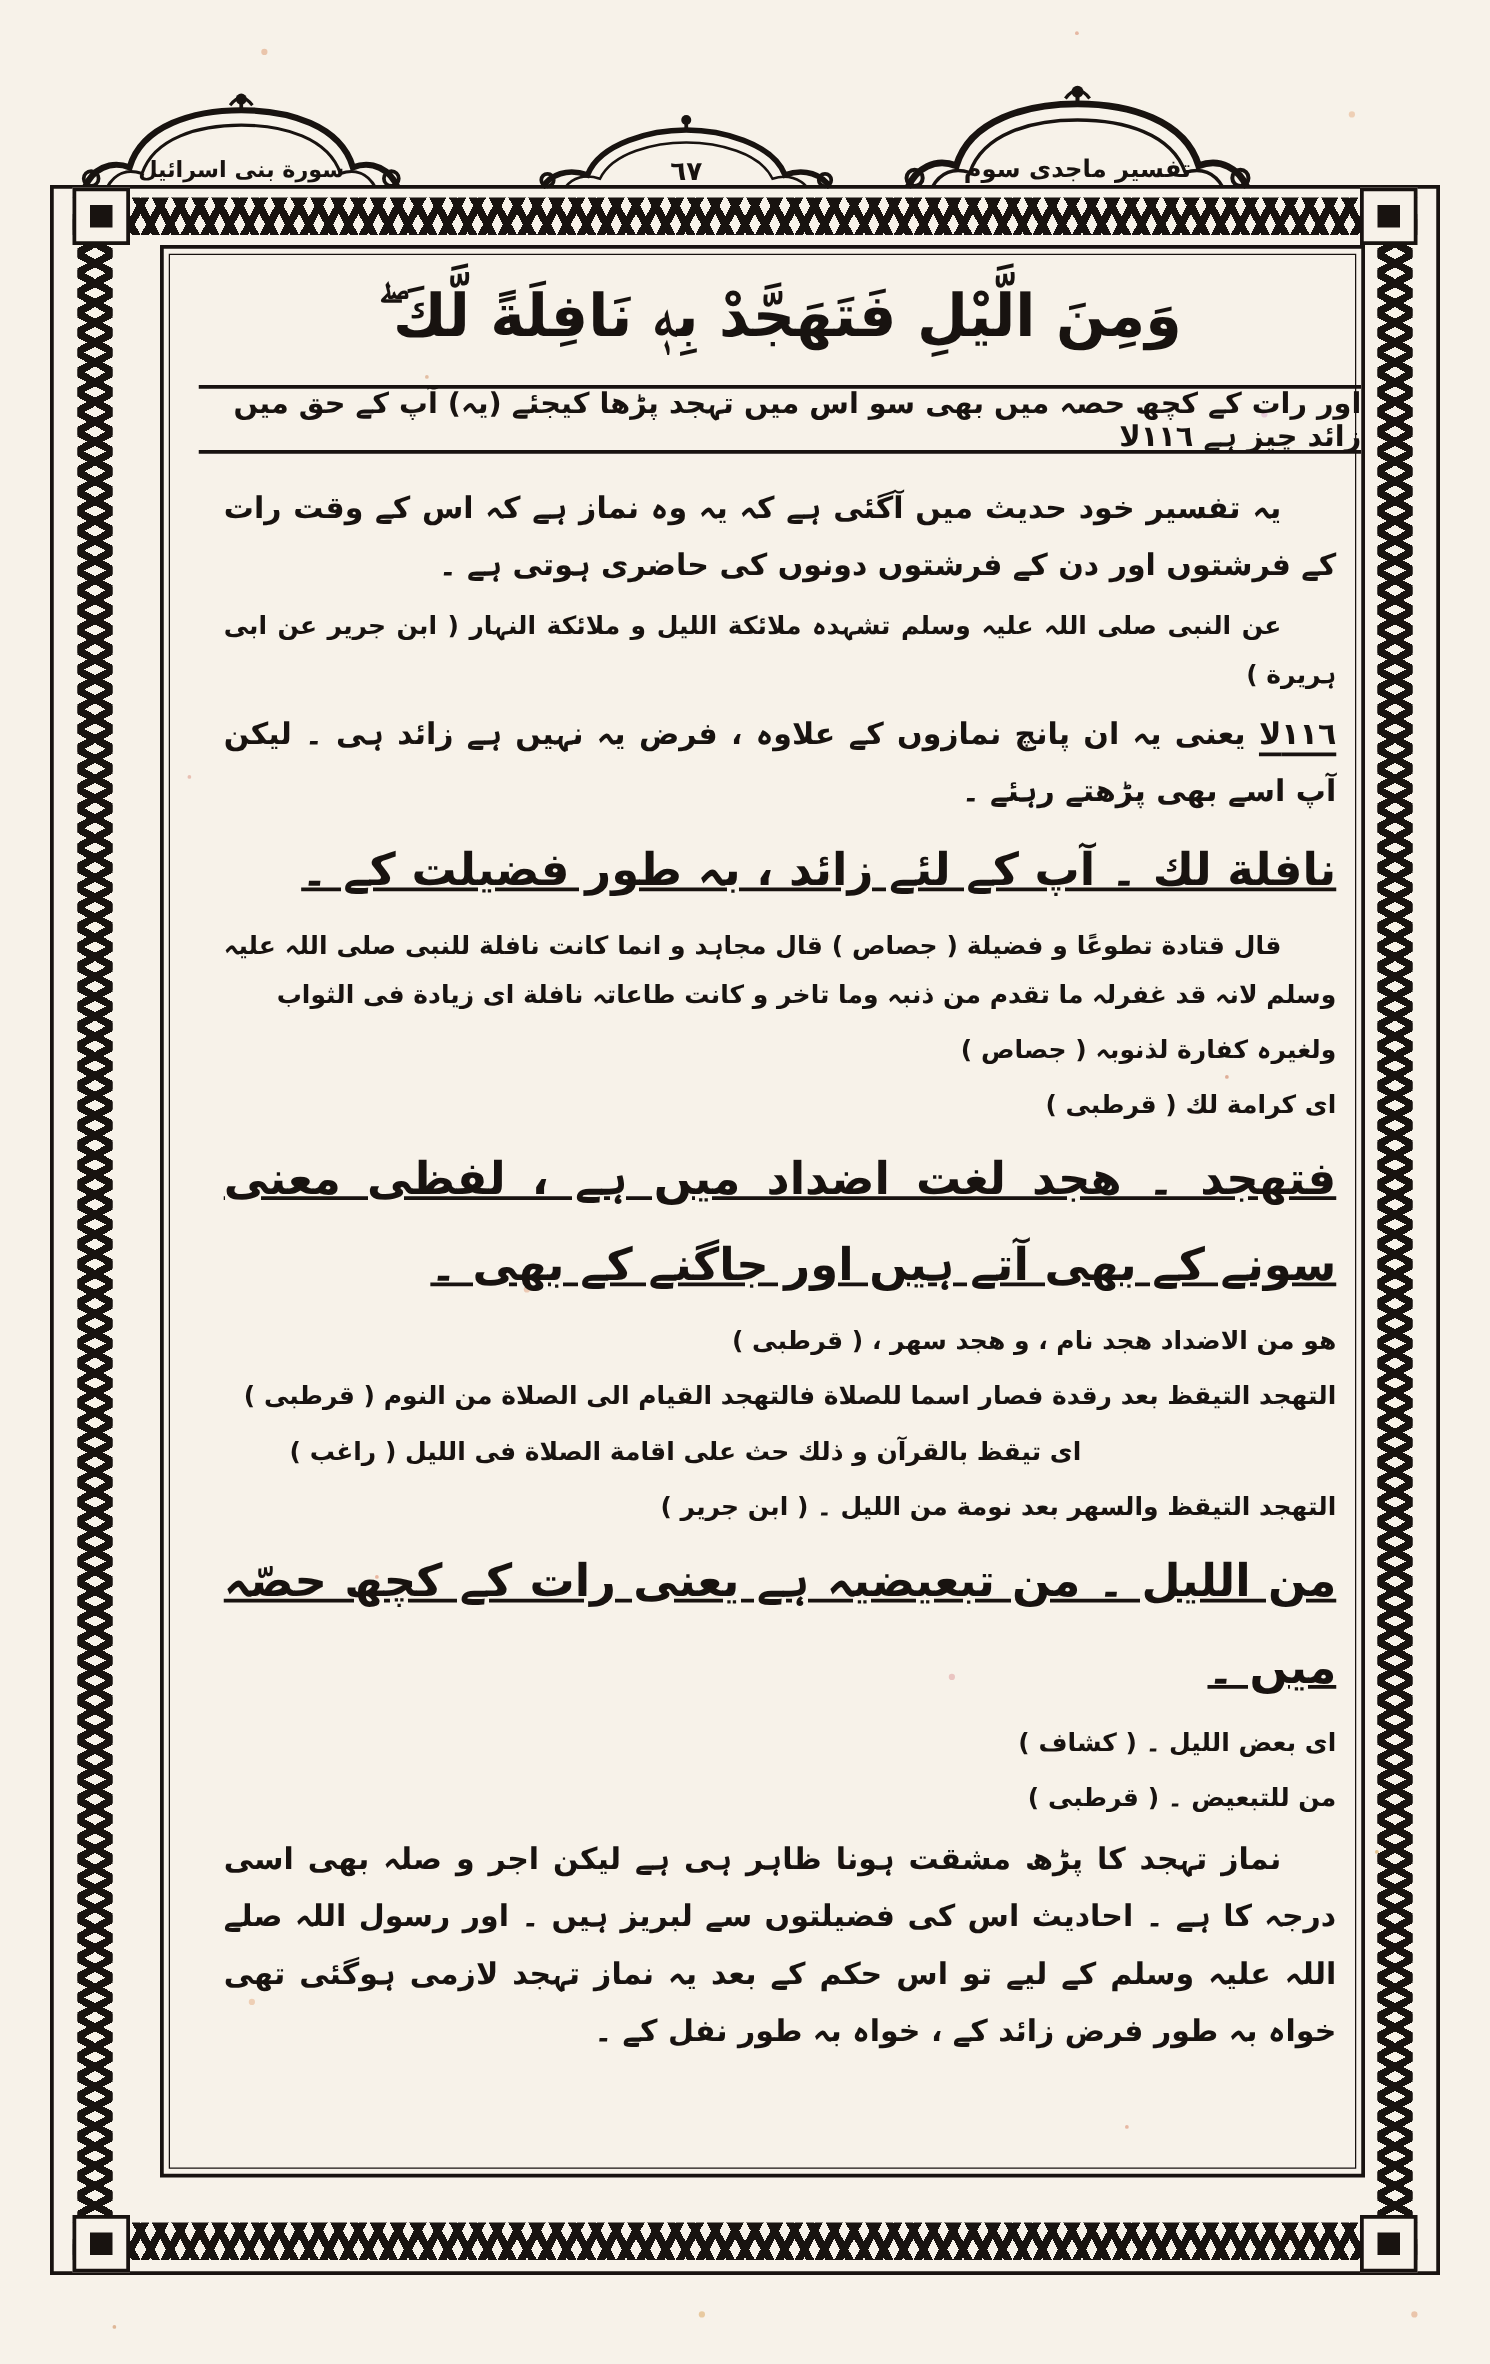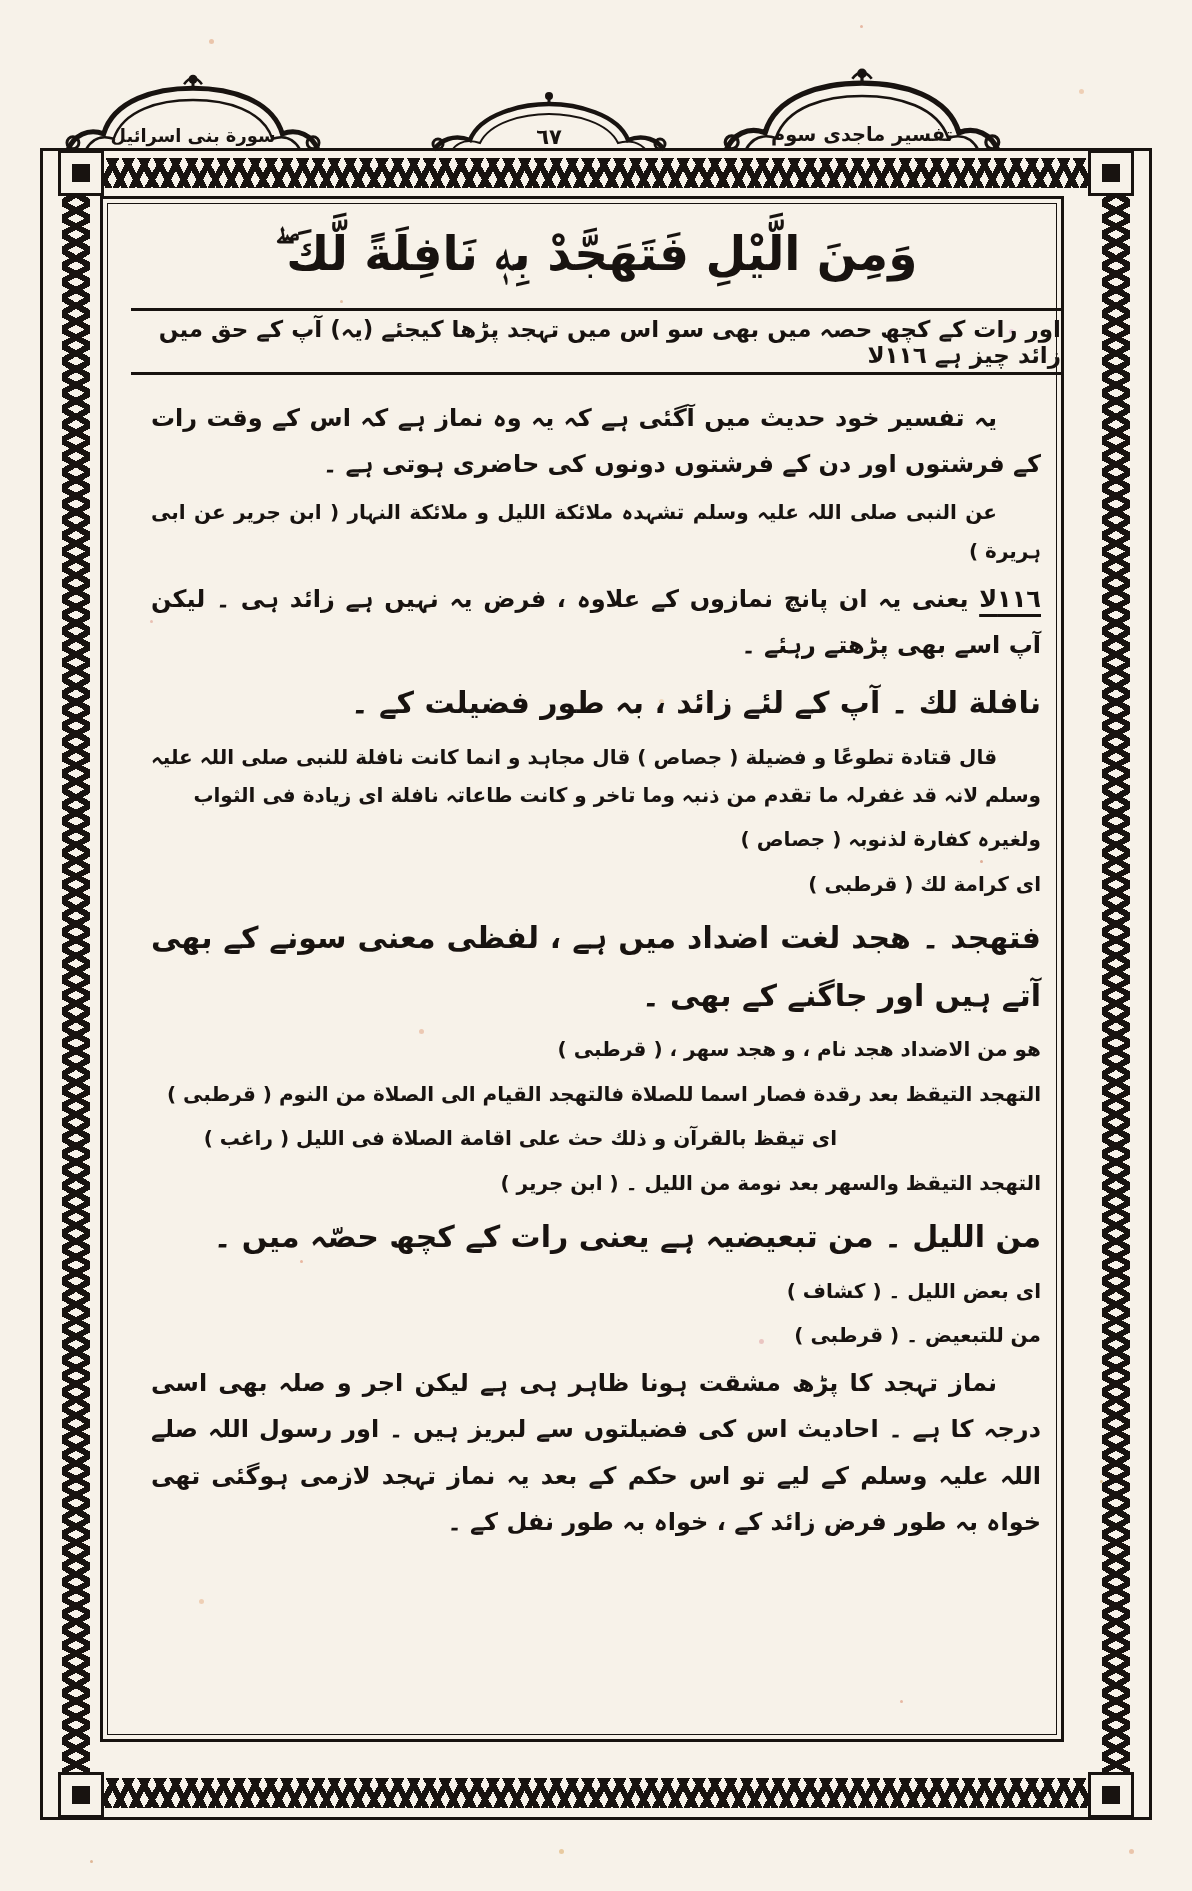--- a/index.html
+++ b/index.html
@@ -38,46 +38,46 @@
   .chain-left   { left:62px;  top:160px;  width:28px;   height:1648px; }
   .chain-right  { left:1102px;top:160px;  width:28px;   height:1648px; }
   .corner { position:absolute; width:46px; height:46px; background:#f7f2e9;
     border:3px solid #181310; display:flex; align-items:center; justify-content:center; }
   .corner::after { content:""; width:18px; height:18px; background:#181310; }
   .corner-tl { left:58px;   top:150px; }
   .corner-tr { left:1088px; top:150px; }
   .corner-bl { left:58px;   top:1772px; }
   .corner-br { left:1088px; top:1772px; }
 
-  .inner-frame { position:absolute; left:100px; top:196px; width:964px; height:1546px;
+  .inner-frame { position:absolute; left:128px; top:196px; width:964px; height:1546px;
     border:3px solid #181310; outline:1px solid #181310; outline-offset:-8px;
     overflow:hidden; background:transparent;padding-left:28px; }
 
   
   .ornament { position:absolute; }
   .orn-left   { left:64px;  top:74px;  width:258px; height:78px; }
   .orn-center { left:428px; top:92px;  width:242px; height:60px; }
   .orn-right  { left:710px; top:68px;  width:304px; height:84px; }
   .ornament svg { width:100%; height:100%; display:block; }
   .ornament text { font-family:"DejaVu Sans", sans-serif; fill:#181310; }
 
   
   .verse-box { height:112px; display:flex; align-items:center; justify-content:center;
     border-bottom:3px solid #181310; font-size:47px; font-weight:700; letter-spacing:1px; }
-  .translation-box { height:64px; display:flex; align-items:center; justify-content:center;
+  .translation-box { height:52px; display:flex; align-items:center; justify-content:center;
     border-bottom:3px solid #181310; font-size:23px; font-weight:700; }
   .body-text { padding:14px 20px 8px; font-size:24px; font-weight:700; }
   .para { line-height:1.92; margin:6px 0; text-align:justify; }
   .lang-ar { font-size:20px; }
   .al-justify { text-align:justify; }
   .al-center { text-align:right; }
   .al-centerleft { text-align:center; margin-right:17%; }
   .al-left { text-align:right; padding-left:6px; }
   .first-indent { text-indent:44px; }
-  .big { font-size:30px; }
+  .big { font-size:36px;text-decoration:underline; }
   .lead-mark { text-decoration:underline; text-decoration-thickness:3px; text-underline-offset:7px; }
 </style>
 </head>
 <body>
 
 <div class="page">
 
   <div class="specks"></div>
 
   <div class="ornament orn-left">

